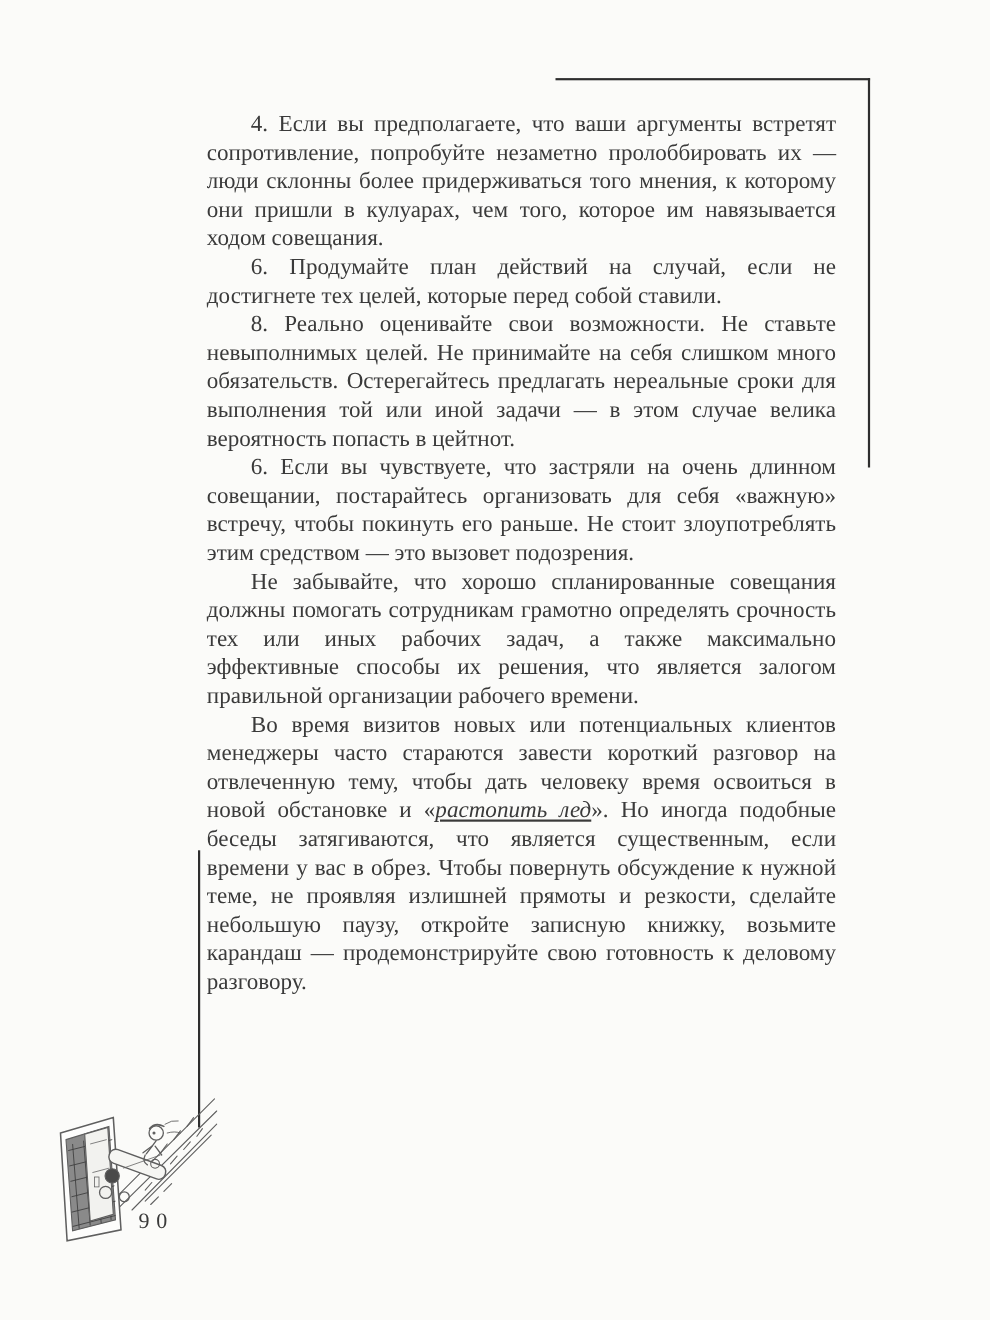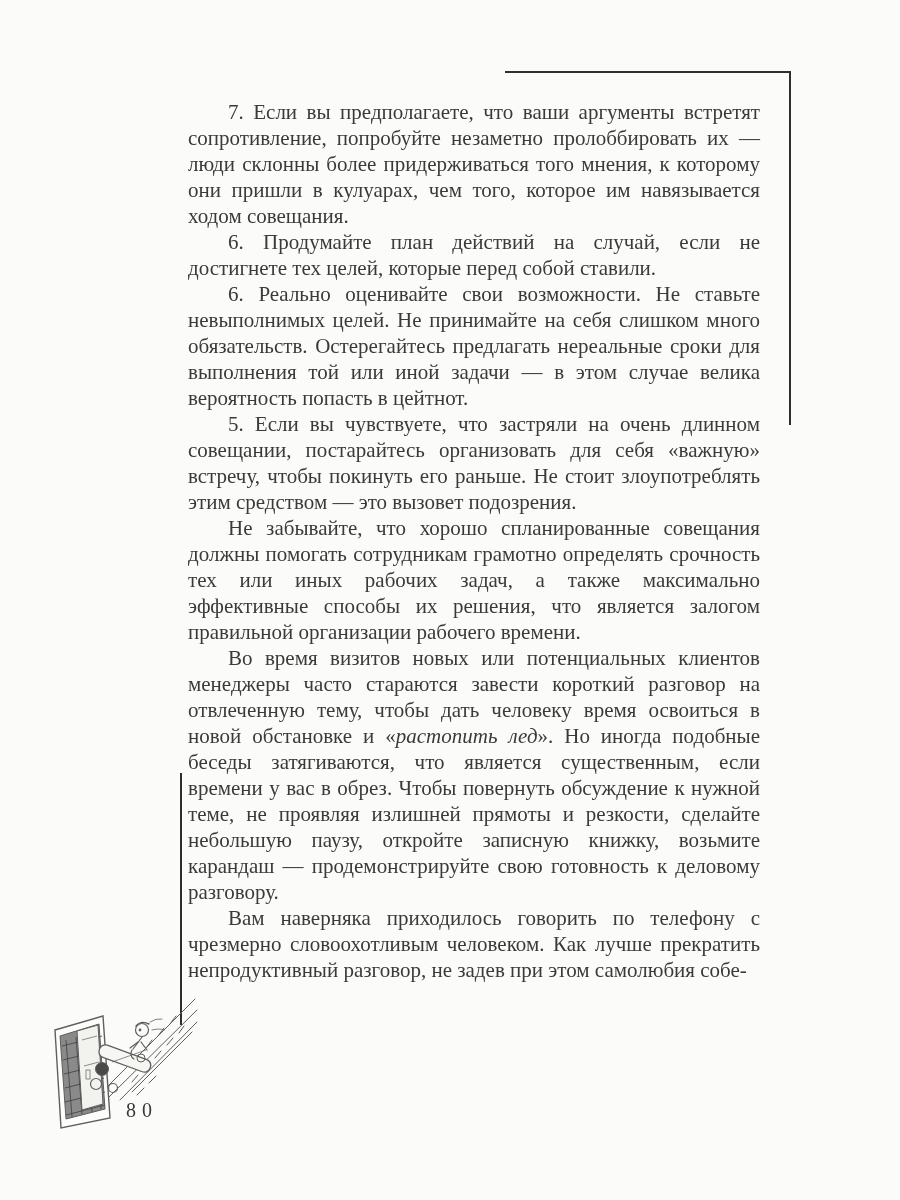--- a/index.html
+++ b/index.html
@@ -35,21 +35,21 @@
     width:572px;
     color:var(--text);
     font-size:21px;
     line-height:26px;
     text-align:justify;
   }
   .text-block p{
     margin:0;
     text-indent:40px;
   }
-  .text-block .em{font-style:italic;}
+  .text-block .em{font-style:italic;text-decoration:underline;}
 
   
   .illustration{
     position:absolute;
     left:46px;
     top:996px;
     width:152px;
     height:146px;
     color:var(--sketch);
   }
@@ -66,27 +66,26 @@
 </head>
 <body>
 
 <div class="page">
 
   <div class="rule rule-top-right"></div>
   <div class="rule rule-right"></div>
   <div class="rule rule-left"></div>
 
   <div class="text-block">
-      <p><span>7. Если вы предполагаете, что ваши аргументы встретят сопротивление, попробуйте незаметно пролоббировать их — люди склонны более придерживаться того мнения, к которому они пришли в кулуарах, чем того, которое им навязывается ходом совещания.</span></p>
+      <p><span>4. Если вы предполагаете, что ваши аргументы встретят сопротивление, попробуйте незаметно пролоббировать их — люди склонны более придерживаться того мнения, к которому они пришли в кулуарах, чем того, которое им навязывается ходом совещания.</span></p>
       <p><span>6. Продумайте план действий на случай, если не достигнете тех целей, которые перед собой ставили.</span></p>
-      <p><span>6. Реально оценивайте свои возможности. Не ставьте невыполнимых целей. Не принимайте на себя слишком много обязательств. Остерегайтесь предлагать нереальные сроки для выполнения той или иной задачи — в этом случае велика вероятность попасть в цейтнот.</span></p>
-      <p><span>5. Если вы чувствуете, что застряли на очень длинном совещании, постарайтесь организовать для себя «важную» встречу, чтобы покинуть его раньше. Не стоит злоупотреблять этим средством — это вызовет подозрения.</span></p>
+      <p><span>8. Реально оценивайте свои возможности. Не ставьте невыполнимых целей. Не принимайте на себя слишком много обязательств. Остерегайтесь предлагать нереальные сроки для выполнения той или иной задачи — в этом случае велика вероятность попасть в цейтнот.</span></p>
+      <p><span>6. Если вы чувствуете, что застряли на очень длинном совещании, постарайтесь организовать для себя «важную» встречу, чтобы покинуть его раньше. Не стоит злоупотреблять этим средством — это вызовет подозрения.</span></p>
       <p><span>Не забывайте, что хорошо спланированные совещания должны помогать сотрудникам грамотно определять срочность тех или иных рабочих задач, а также максимально эффективные способы их решения, что является залогом правильной организации рабочего времени.</span></p>
       <p><span>Во время визитов новых или потенциальных клиентов менеджеры часто стараются завести короткий разговор на отвлеченную тему, чтобы дать человеку время освоиться в новой обстановке и «</span><span class="em">растопить лед</span><span>». Но иногда подобные беседы затягиваются, что является существенным, если времени у вас в обрез. Чтобы повернуть обсуждение к нужной теме, не проявляя излишней прямоты и резкости, сделайте небольшую паузу, откройте записную книжку, возьмите карандаш — продемонстрируйте свою готовность к деловому разговору.</span></p>
-      <p><span>Вам наверняка приходилось говорить по телефону с чрезмерно словоохотливым человеком. Как лучше прекратить непродуктивный разговор, не задев при этом самолюбия собе-</span></p>
     </div>
 
   <svg class="illustration" viewBox="0 0 152 146" xmlns="http://www.w3.org/2000/svg">
 
     <g stroke="currentColor" fill="none" stroke-width="1" stroke-linecap="round">
       <line x1="149" y1="3" x2="55" y2="97"></line>
       <line x1="151" y1="14" x2="63" y2="101"></line>
       <line x1="151" y1="26" x2="74" y2="104"></line>
       <line x1="146" y1="36" x2="86" y2="96"></line>
 
@@ -140,15 +139,15 @@
       <circle cx="94" cy="34" r="0.8" fill="currentColor"></circle>
       <path d="M96 41 q-5 7 -9 12"></path>
       <path d="M92 46 l-8 6"></path>
       <path d="M95 46 l6 8"></path>
       <path d="M86 54 q-3 6 2 9"></path>
       <path d="M104 26 q6 -4 12 -3" stroke-width="0.8"></path>
       <path d="M106 34 q7 -2 12 0" stroke-width="0.8"></path>
     </g>
   </svg>
 
-  <div class="page-number">80</div>
+  <div class="page-number">90</div>
 
 </div>
 
 </body></html>

